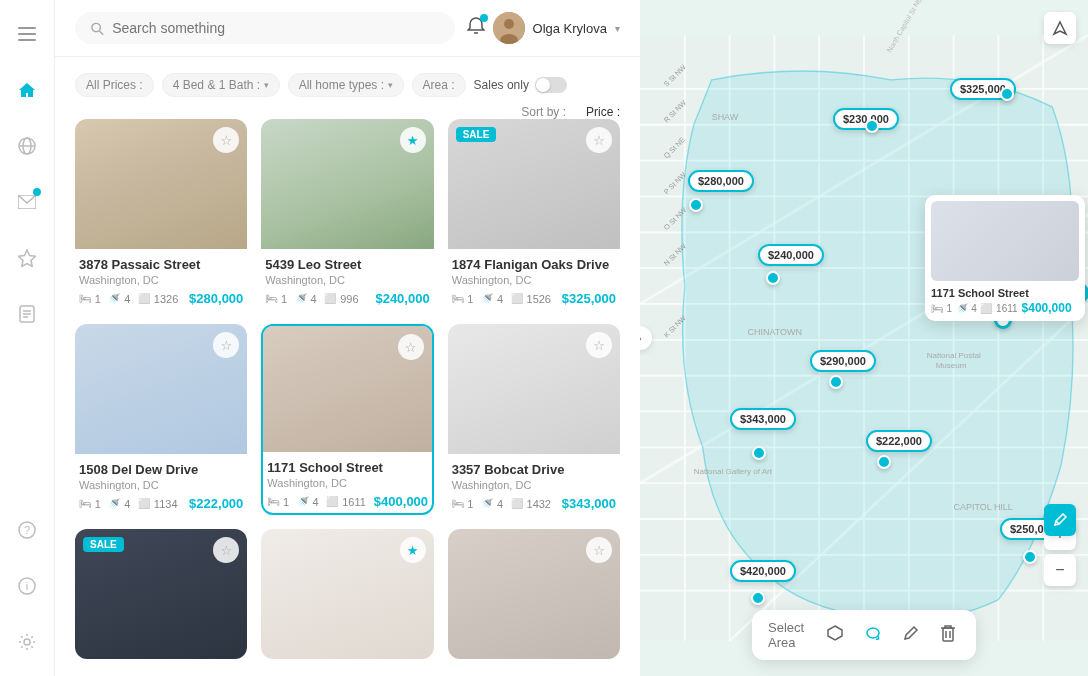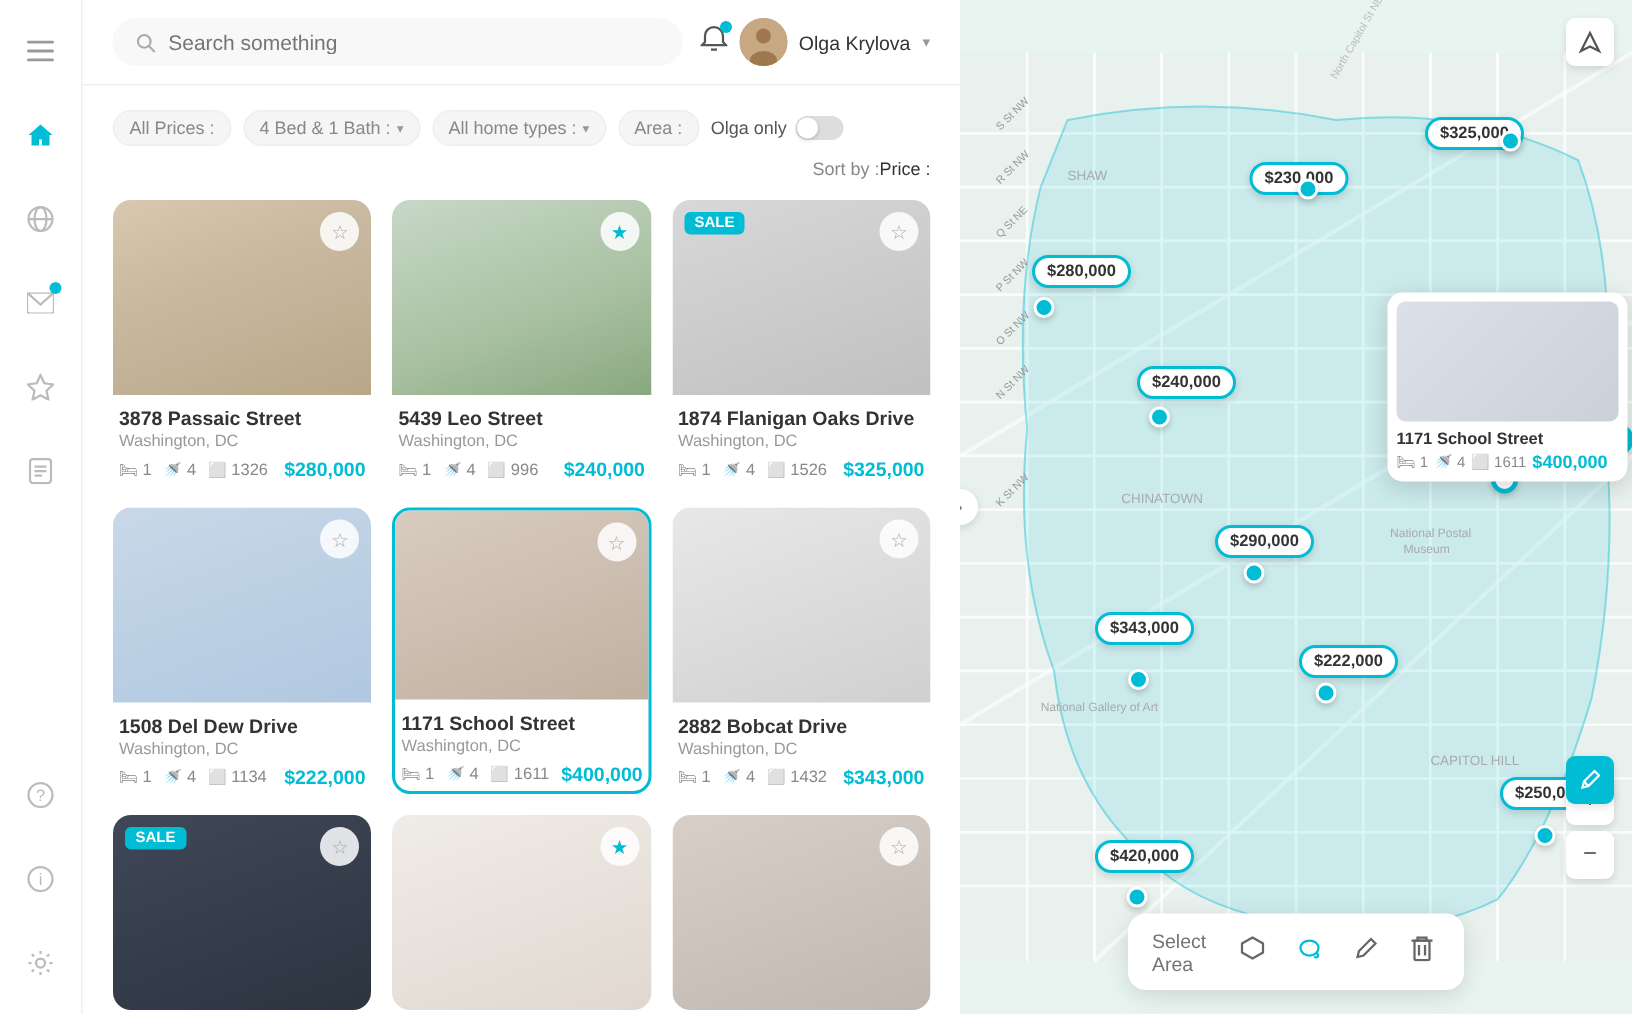--- a/index.html
+++ b/index.html
@@ -26,29 +26,29 @@
     .user-name { font-size: 13px; color: #333; font-weight: 500; }
     .chevron-icon { font-size: 10px; color: #999; }
 
     
     .content { padding: 16px 20px; flex: 1; overflow-y: auto; }
     .results-header { margin-bottom: 12px; }
     .results-title { font-size: 16px; color: #333; }
     .results-title strong { font-weight: 700; }
 
     
-    .filters { display: flex; align-items: center; gap: 8px; margin-bottom: 14px; flex-wrap: wrap; font-size: 12px; color: #555; }
+    .filters { display: flex; align-items: center; gap: 8px; flex-wrap: wrap; font-size: 12px; color: #555; }
     .filter-chip { display: flex; align-items: center; gap: 4px; background: #f5f5f5; border-radius: 14px; padding: 4px 10px; cursor: pointer; border: 1px solid #eee; }
     .filter-chip .label { color: #888; }
     .filter-chip .chevron { color: #999; font-size: 9px; }
     .toggle-area { display: flex; align-items: center; gap: 6px; }
     .toggle { width: 32px; height: 16px; background: #ddd; border-radius: 8px; cursor: pointer; position: relative; transition: background 0.2s; }
     .toggle.off { background: #ddd; }
     .toggle-knob { width: 14px; height: 14px; background: #fff; border-radius: 50%; position: absolute; top: 1px; left: 1px; box-shadow: 0 1px 3px rgba(0,0,0,0.2); transition: left 0.2s; }
-    .sort-area { margin-left: auto; display: flex; align-items: center; gap: 0; }
+    .sort-area { margin-left: auto; display: flex; align-items: center; gap: 20px; }
     .sort-label { color: #888; }
     .sort-value { color: #333; font-weight: 500; cursor: pointer; }
 
     
     .property-grid { display: grid; grid-template-columns: repeat(3, 1fr); gap: 14px; }
     .property-card { border-radius: 12px; overflow: hidden; cursor: pointer; transition: transform 0.1s; position: relative; }
     .property-image { height: 130px; background: #e0e0e0; position: relative; overflow: hidden; }
 
     .sale-badge { position: absolute; top: 8px; left: 8px; background: #00bcd4; color: #fff; font-size: 10px; font-weight: 700; padding: 2px 7px; border-radius: 4px; }
     .favorite-btn { position: absolute; top: 8px; right: 8px; background: rgba(255,255,255,0.85); border-radius: 50%; width: 26px; height: 26px; display: flex; align-items: center; justify-content: center; cursor: pointer; font-size: 13px; color: #aaa; }
@@ -198,21 +198,21 @@
         <span class="chevron">▾</span>
       </div>
       <div class="filter-chip">
         <span class="label">All home types :</span>
         <span class="chevron">▾</span>
       </div>
       <div class="filter-chip">
         <span class="label">Area :</span>
       </div>
       <div class="toggle-area">
-        <span>Olga only</span>
+        <span>Sales only</span>
         <div class="toggle off">
           <div class="toggle-knob"></div>
         </div>
       </div>
       <div class="sort-area">
         <span class="sort-label">Sort by :</span>
         <span class="sort-value">Price :</span>
       </div>
     </div>
 
@@ -353,21 +353,21 @@
       </div>
     </div>
         <div class="property-card">
       <div class="property-image" style="background:linear-gradient(160deg,#e8e8e8 0%,#d0d0d0 100%)">
 
         <div class="favorite-btn ">
           ☆
         </div>
       </div>
       <div class="property-info">
-        <div class="property-name">2882 Bobcat Drive</div>
+        <div class="property-name">3357 Bobcat Drive</div>
         <div class="property-location">Washington, DC</div>
         <div class="property-stats">
           <div class="stat">
             <span class="stat-icon">🛏</span>
             <span>1</span>
           </div>
           <div class="stat">
             <span class="stat-icon">🚿</span>
             <span>4</span>
           </div>

